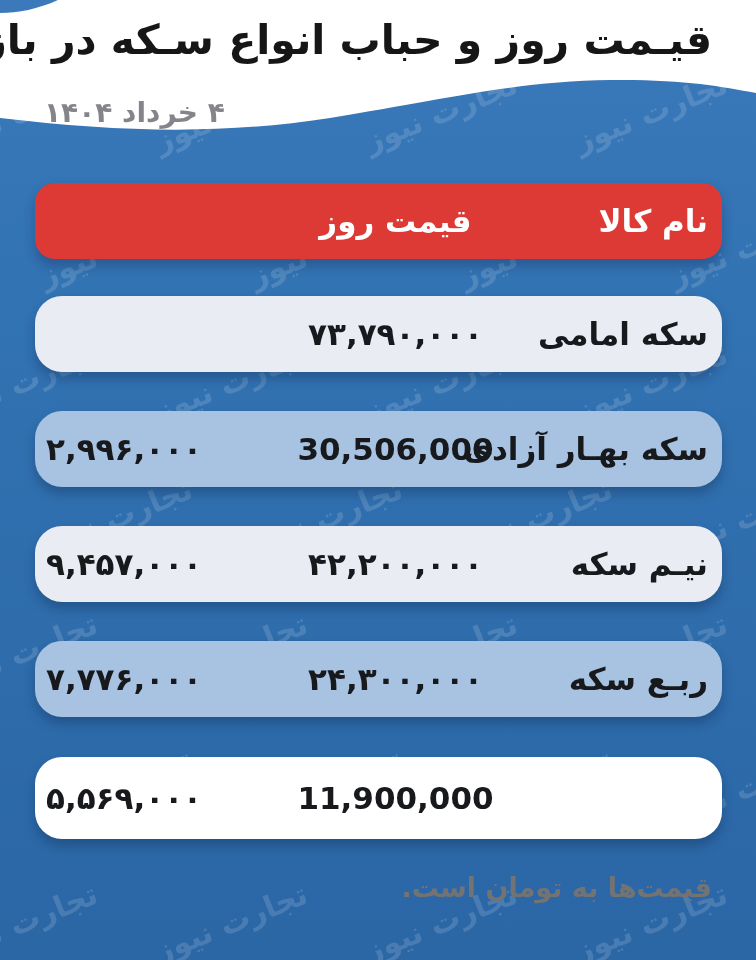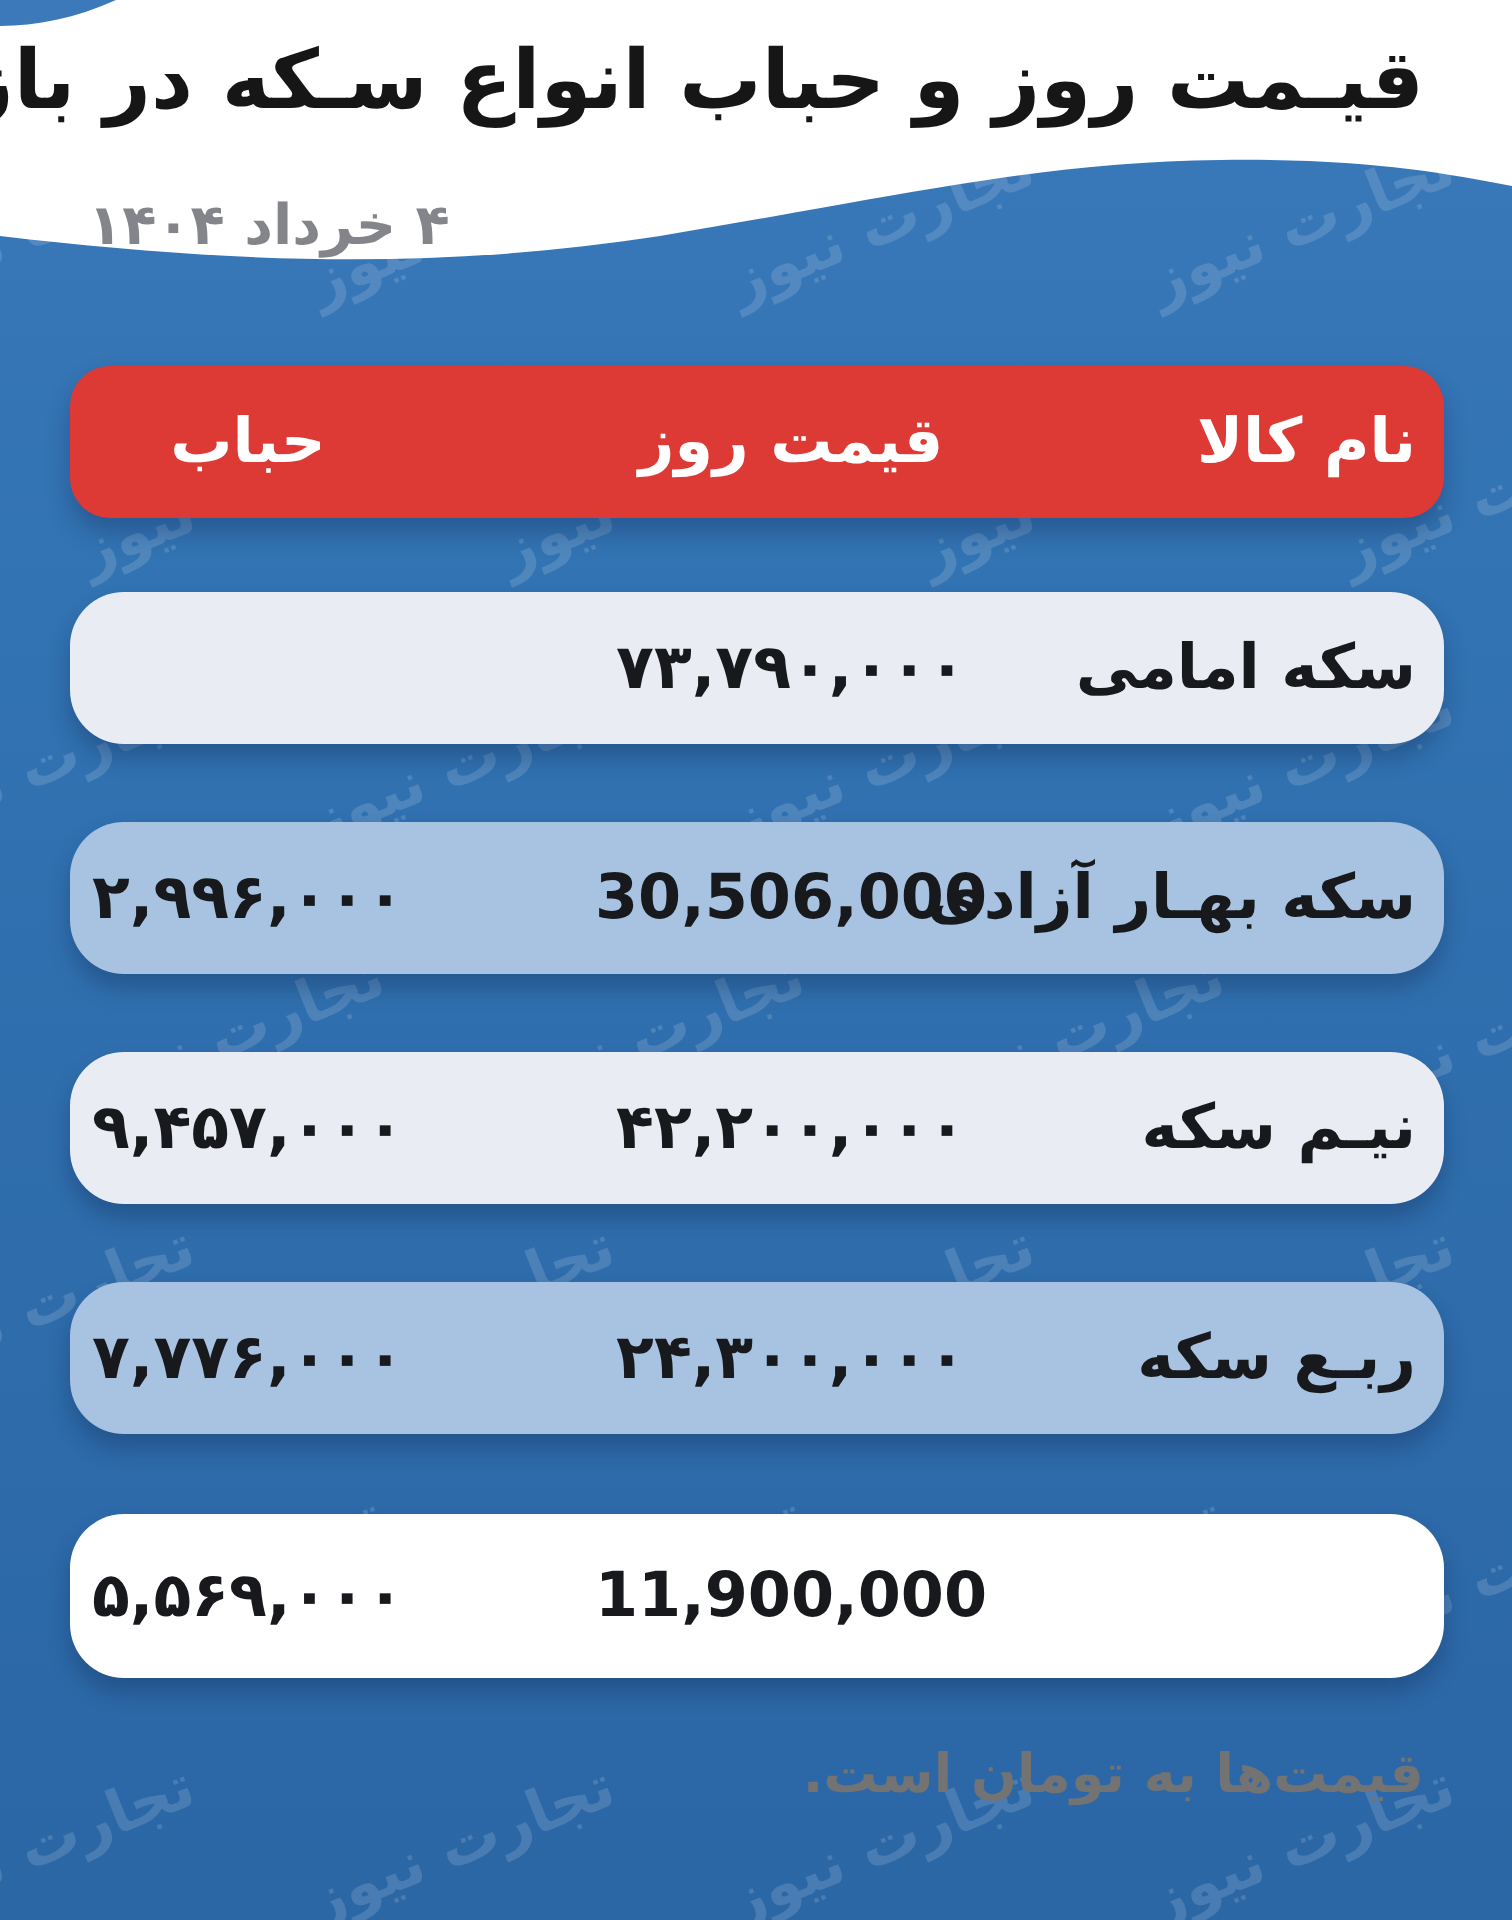--- a/index.html
+++ b/index.html
@@ -98,21 +98,20 @@
   <path d="M0,0 H756 V93 C720,86 680,79 610,80 C520,81 450,98 330,118 C220,135 120,132 0,118 Z" fill="#ffffff"></path>
   <path d="M0,0 H58 C38,9 18,13 0,13 Z" fill="#3b79ba"></path>
 </svg>
 
 <h1 class="page-title">قیـمت روز و حباب انواع سـکه در بازار</h1>
 <p class="page-date">۴ خرداد ۱۴۰۴</p>
 
 <div class="bar header-bar">
   <span class="cell cell-name">نام کالا</span>
   <span class="cell cell-price">قیمت روز</span>
-  <span class="cell cell-bubble">حباب</span>
 </div>
 
 <div id="rows">
     <div class="bar data-row light" style="top: 296px;">
       <span class="cell cell-name">سکه امامی</span>
       <span class="cell cell-price">
         <span class="num">۷۳,۷۹۰,۰۰۰</span>
       </span>
     </div>
     <div class="bar data-row blue" style="top: 411px;">

